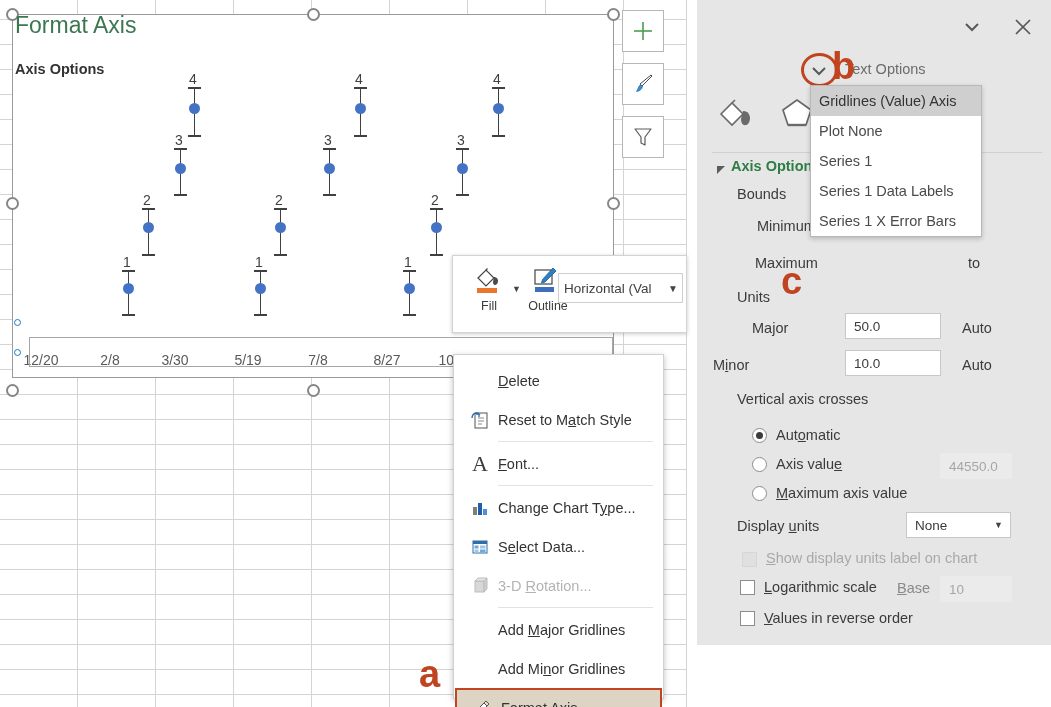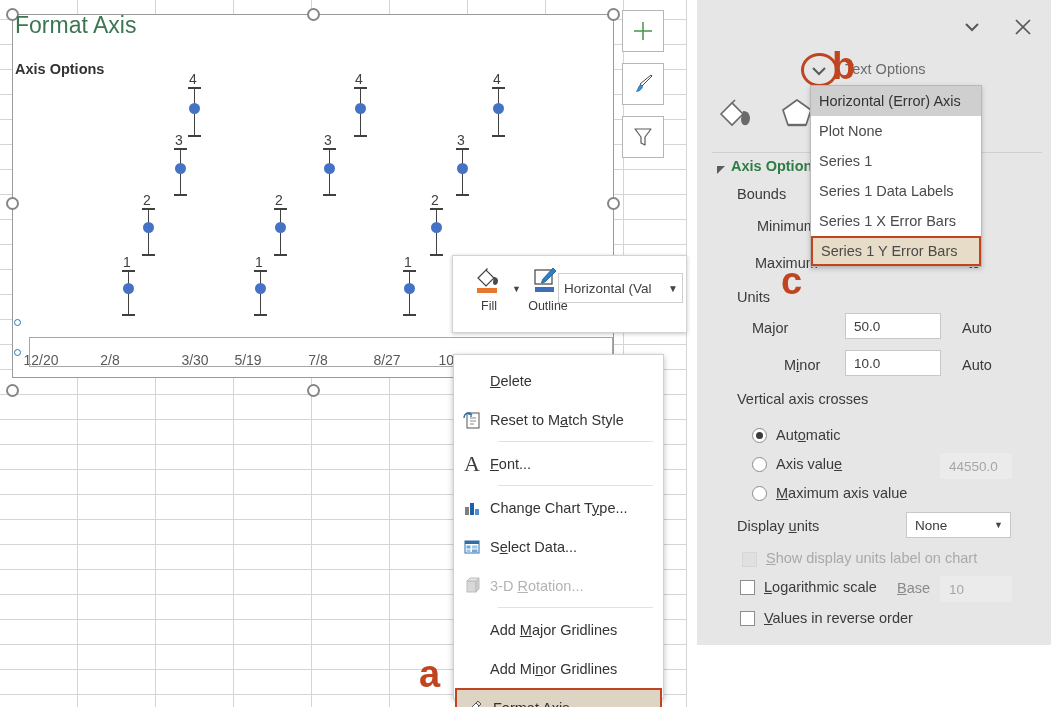--- a/index.html
+++ b/index.html
@@ -109,21 +109,21 @@
   #mt-combo span.cv{font-size:10px;color:#444;padding-right:4px;}
 
   
   #context-menu{
     position:absolute;left:453px;top:354px;width:211px;height:345px;
     background:#ffffff;border:1px solid #d0d0d0;
     box-shadow:0 2px 6px rgba(0,0,0,.25);
     box-sizing:border-box;padding-top:6px;
   }
   .cm-item{
-    height:39px;display:flex;align-items:center;box-sizing:border-box;
+    height:39px;display:flex;align-items:center;padding-left:8px;box-sizing:border-box;
     font-size:14.5px;color:#333;text-align:right;
   }
   .cm-item .ic{width:36px;display:flex;align-items:center;justify-content:center;}
   .cm-item.disabled{color:#b3b3b3;}
   .cm-sep{height:1px;background:#e2e2e2;margin:2px 10px 2px 44px;}
   .cm-item.highlight{
     background:#ddd4c3;border:2px solid #c0441f;box-sizing:border-box;
     margin:0 1px;
   }
   u{text-decoration:underline;}
@@ -212,21 +212,21 @@
 
 <div class="root">
 
   <div id="sheet"></div>
   <div id="sheet-right-edge"></div>
 
   <div id="chart-object">
     <div id="plot">
         <div class="tick-label" style="left: 28px; top: 337px; transform: translateX(-50%);">12/20</div>
         <div class="tick-label" style="left: 97px; top: 337px; transform: translateX(-50%);">2/8</div>
-        <div class="tick-label" style="left: 182px; top: 337px; transform: translateX(-50%); text-align: right;">3/30</div>
+        <div class="tick-label" style="left: 162px; top: 337px; transform: translateX(-50%); text-align: right;">3/30</div>
         <div class="tick-label" style="left: 235px; top: 337px; transform: translateX(-50%);">5/19</div>
         <div class="tick-label" style="left: 305px; top: 337px; transform: translateX(-50%);">7/8</div>
         <div class="tick-label" style="left: 374px; top: 337px; transform: translateX(-50%);">8/27</div>
         <div class="tick-label" style="left: 443px; top: 337px; transform: translateX(-50%);">10/16</div>
         <div class="tick-label" style="left: 510px; top: 337px; transform: translateX(-50%);">12/5</div>
         <div class="tick-label" style="left: 577px; top: 337px; transform: translateX(-50%);">1/24</div>
         <div class="dp-group" style="left: 115px; top: 273px;">
           <div class="dp-err" style="top: -18px; height: 18px; background: rgb(64, 64, 64);"></div>
           <div class="dp-err" style="top: 0px; height: 26px; background: rgb(64, 64, 64);"></div>
           <div class="dp-cap" style="top: -18px; background: rgb(64, 64, 64);"></div>
@@ -538,21 +538,21 @@
   <div class="pane-auto" style="left:968px;top:218px;">to</div>
   <div class="pane-lbl" style="left:755px;top:255px;">Maximum</div>
   <div class="pane-auto" style="left:968px;top:255px;">to</div>
 
   <div class="pane-lbl" style="left:737px;top:289px;">Units</div>
 
   <div class="pane-lbl" style="left:752px;top:320px;">Ma<u>j</u>or</div>
   <div class="pane-input" style="left:845px;top:313px;width:96px;">50.0</div>
   <div class="pane-auto" style="left:962px;top:320px;">Auto</div>
 
-  <div class="pane-lbl" style="left:784px;top:357px;">M<u>i</u>nor</div>
+  <div class="pane-lbl" style="left:713px;top:357px;">M<u>i</u>nor</div>
   <div class="pane-input" style="left:845px;top:350px;width:96px;">10.0</div>
   <div class="pane-auto" style="left:962px;top:357px;">Auto</div>
 
   <div class="pane-lbl" style="left:737px;top:391px;">Vertical axis crosses</div>
 
   <div class="radio on" style="left:752px;top:428px;"></div>
   <div class="pane-lbl" style="left:776px;top:427px;">Aut<u>o</u>matic</div>
 
   <div class="radio" style="left:752px;top:457px;"></div>
   <div class="pane-lbl" style="left:776px;top:456px;">Axis valu<u>e</u></div>
@@ -573,36 +573,33 @@
   <div class="cbx" style="left:740px;top:580px;"></div>
   <div class="pane-lbl" style="left:764px;top:579px;"><u>L</u>ogarithmic scale</div>
   <div class="pane-lbl" style="left:897px;top:580px;color:#8a8a8a;"><u>B</u>ase</div>
   <div class="pane-input disabled" style="left:940px;top:576px;width:72px;">10</div>
 
   <div class="cbx" style="left:740px;top:611px;"></div>
   <div class="pane-lbl" style="left:764px;top:610px;"><u>V</u>alues in reverse order</div>
 
   <div id="pane-dropdown">
       <div class="dd-item sel">
-        <span>Horizontal (Error) Axis</span>
+        <span>Gridlines (Value) Axis</span>
       </div>
       <div class="dd-item">
         <span>Plot None</span>
       </div>
       <div class="dd-item">
         <span>Series 1</span>
       </div>
       <div class="dd-item">
         <span>Series 1 Data Labels</span>
       </div>
       <div class="dd-item">
         <span>Series 1 X Error Bars</span>
       </div>
-      <div class="dd-item mark">
-        <span>Series 1 Y Error Bars</span>
-      </div>
     </div>
 
   <div class="ann" id="ann-a">a</div>
   <div class="ann" id="ann-b">b</div>
   <div class="ann" id="ann-c">c</div>
 
 </div>
 
 </body></html>

